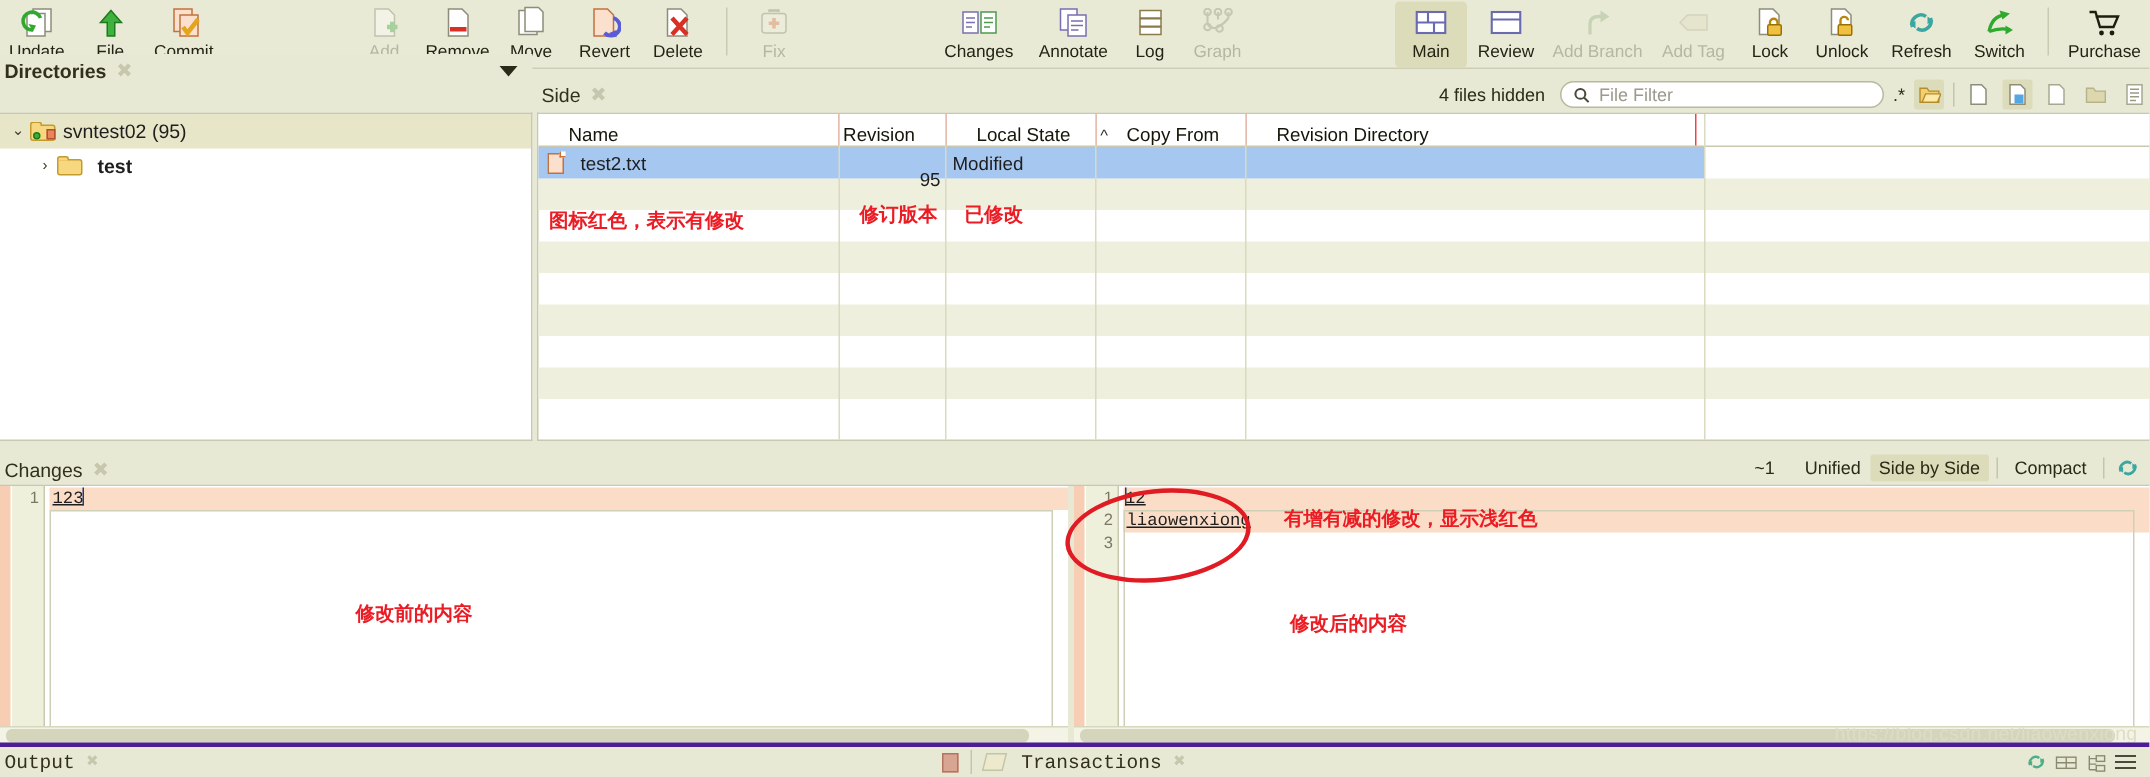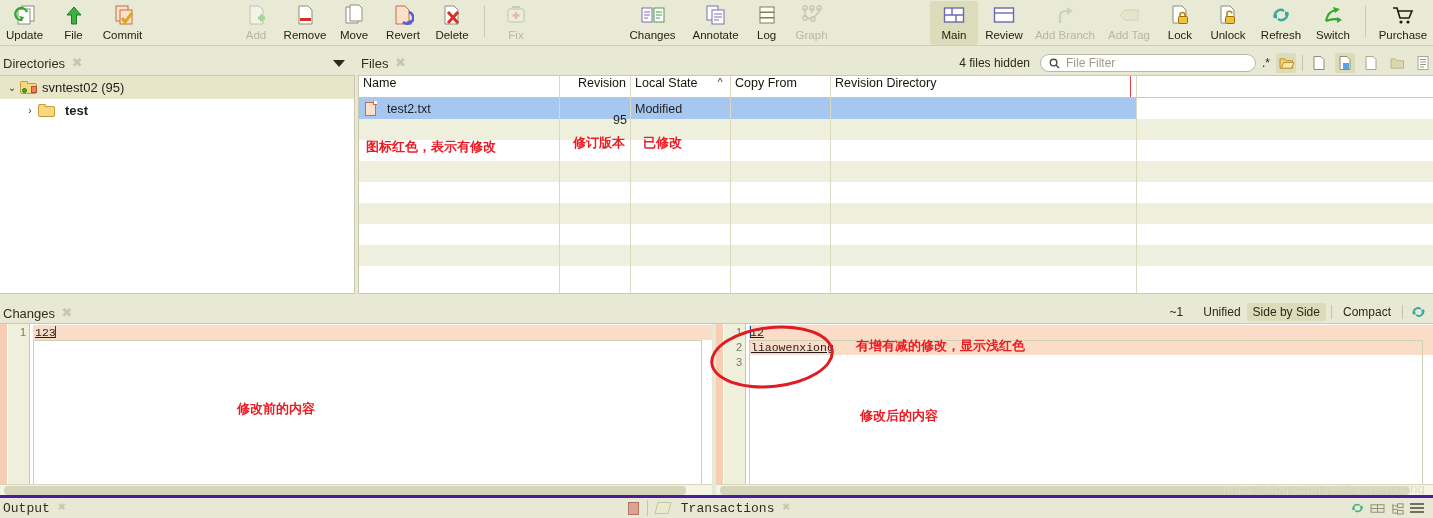--- a/index.html
+++ b/index.html
@@ -87,22 +87,22 @@
   
   #files-panel {
     position: absolute; left: 358px; top: 75px; width: 1075px; height: 219px;
     background: #ffffff; border: 1px solid #c8c9ae; border-right: none;
   }
   .files-head {
     height: 22px; display: flex; align-items: stretch;
     background: #ffffff; border-bottom: 1px solid #c8c9ae; font-size: 12.5px;
   }
   .fh-cell {
-    display: flex; align-items: flex-start; position: relative;
-    padding: 0 4px; white-space: nowrap; color: #141408;
+    display: flex; align-items: flex-end; position: relative;
+    padding: 0 20px; white-space: nowrap; color: #141408;
   }
   .fh-cell + .fh-cell { border-left: 1px solid #ef4444; }
   .fh-num { justify-content: flex-end; }
   .sortarrow { margin-left: 20px; font-size: 11px; color: #333; }
   .file-row { height: 21px; display: flex; align-items: center; font-size: 12.5px; }
   .file-row.sel { background: #a6c8f0; }
   .file-ico {
     width: 11px; height: 14px; margin: 0 7px 0 6px; position: relative; flex: 0 0 auto;
   }
   .file-ico .pg {
@@ -439,21 +439,21 @@
             <path d="M2 3 h4 l3 10 h9 l3 -7 h-15" fill="none" stroke="#1e1e10" stroke-width="1.6"></path>
             <circle cx="10" cy="17" r="1.6" fill="#1e1e10"></circle>
             <circle cx="17" cy="17" r="1.6" fill="#1e1e10"></circle>
           </svg>
         </span>
         <span class="lb">Purchase</span>
       </div>
     </div>
   </div>
 
-  <div class="panel-hdr" style="left:0; top:52px; width:355px;">
+  <div class="panel-hdr" style="left:0; top:36px; width:355px;font-weight:bold;">
     <span class="hdr-title">Directories</span>
     <span class="pin">✖</span>
     <span style="flex:1"></span>
     <span class="caret-down" style="margin-right:10px"></span>
   </div>
 
   <div id="directories-panel">
     <div class="tree-row sel">
       <span class="tw">⌄</span>
       <span class="folder-ico">
@@ -468,21 +468,21 @@
       <span class="tw">›</span>
       <span class="folder-ico" style="margin-right:10px">
         <span class="body"></span>
           <span class="tab"></span>
       </span>
       <span style="font-weight:600">test</span>
     </div>
   </div>
 
   <div class="panel-hdr" style="left:358px; top:52px; width:560px;">
-    <span class="hdr-title">Files</span>
+    <span class="hdr-title">Side</span>
     <span class="pin">✖</span>
   </div>
 
   <div class="filterbar">
     <span class="hidden-count">4 files hidden</span>
     <div class="filter-input">
       <span>
         <svg width="11" height="11" viewBox="0 0 12 12">
             <circle cx="5" cy="5" r="3.6" fill="none" stroke="#4a4a3a" stroke-width="1.5"></circle>
             <path d="M7.8 7.8 L11 11" stroke="#4a4a3a" stroke-width="1.5"></path>

